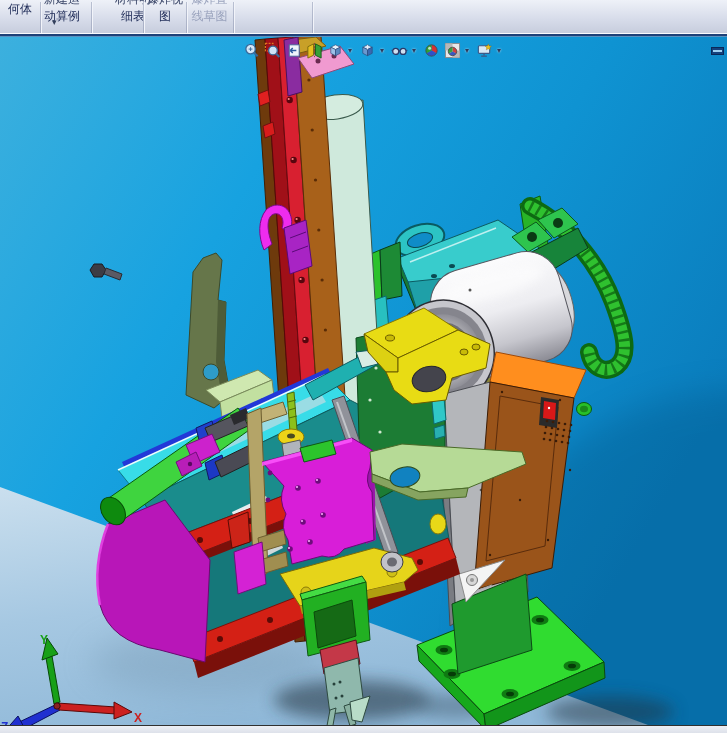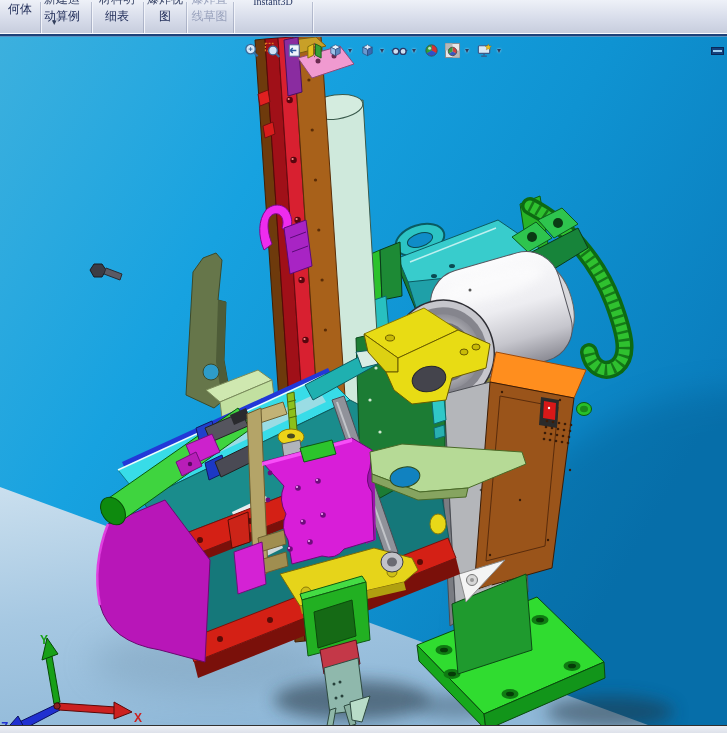--- a/index.html
+++ b/index.html
@@ -42,34 +42,31 @@
 <div class="toolbar">
   <div class="tb-btn first" style="left:0;width:40px">
     <span class="l1">参考几</span>
     <span class="l2">何体</span>
   </div>
   <div class="tb-btn" style="left:41px;width:42px">
     <span class="l1">新建运</span>
     <span class="l2">动算例</span>
   </div>
   <span class="tb-arrow">▾</span>
-  <div class="tb-btn" style="left:92px;width:50px">
+  <div class="tb-btn" style="left:108px;width:50px">
     <span class="l1">材料明</span>
     <span class="l2">细表</span>
   </div>
   <div class="tb-btn" style="left:144px;width:42px">
     <span class="l1">爆炸视</span>
     <span class="l2">图</span>
   </div>
   <div class="tb-btn disabled" style="left:187px;width:45px">
     <span class="l1">爆炸直</span>
     <span class="l2">线草图</span>
-  </div>
-  <div class="tb-btn instant" style="left:234px;width:78px">
-    <span class="l1">Instant3D</span>
   </div>
   <div class="tb-sep" style="left:40px"></div>
   <div class="tb-sep" style="left:91px"></div>
   <div class="tb-sep" style="left:143px"></div>
   <div class="tb-sep" style="left:186px"></div>
   <div class="tb-sep" style="left:233px"></div>
   <div class="tb-sep" style="left:312px"></div>
 </div>
 <div class="chrome1"></div>
 <div class="chrome2"></div>

